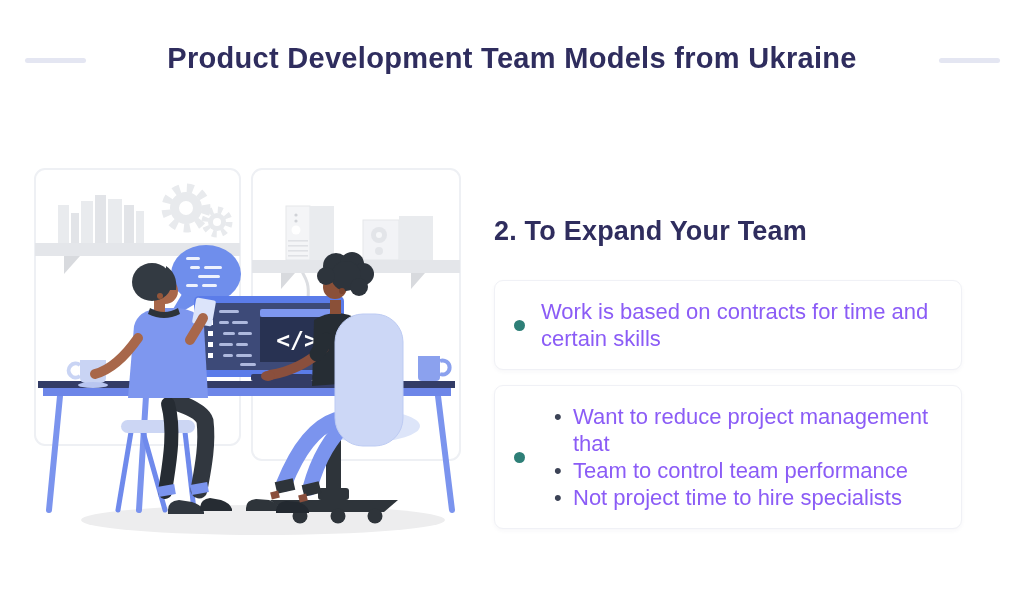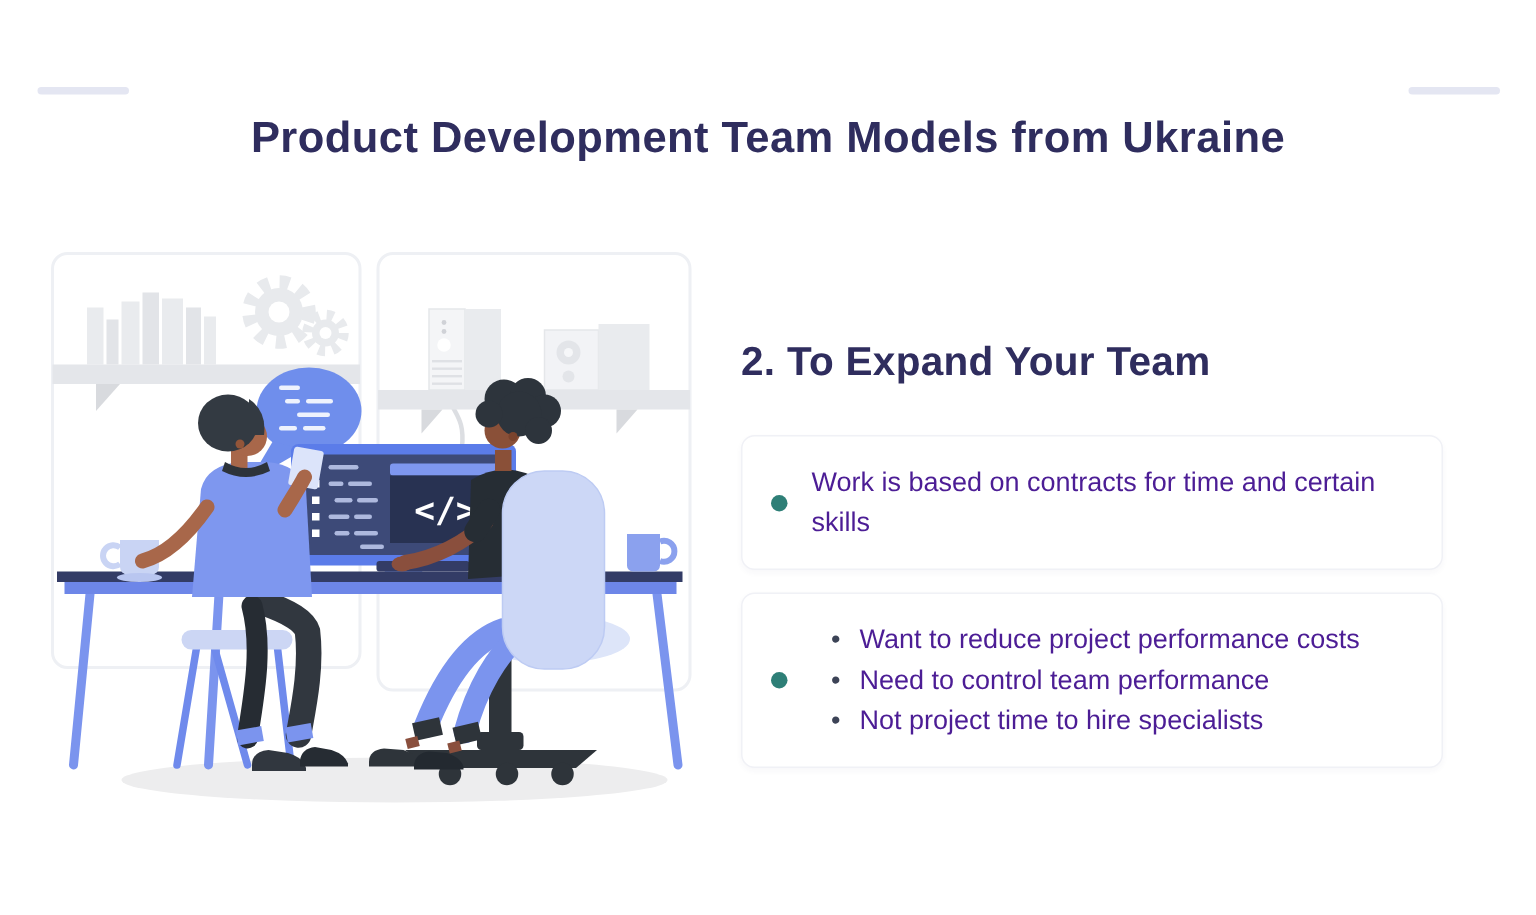--- a/index.html
+++ b/index.html
@@ -17,41 +17,40 @@
   }
   
   .page-title {
     position: absolute;
     top: 42px; left: 0; right: 0;
     text-align: center;
     font-size: 29px;
     font-weight: bold;
     letter-spacing: 0.3px;
     color: #2f2d5e;
-    margin-top: 34px;
   }
   .title-line {
     position: absolute;
     top: 58px;
     width: 61px; height: 5px;
     border-radius: 2.5px;
     background: #e4e6f2;
   }
   .title-line.left  { left: 25px; }
   .title-line.right { right: 24px; }
   
   .illustration {
     position: absolute;
     left: 18px; top: 158px;
     width: 452px; height: 396px;
   }
   
   .content {
     position: absolute;
-    left: 494px; top: 226px;
+    left: 494px; top: 216px;
     width: 468px;
   }
   .section-heading {
     font-size: 27px;
     font-weight: bold;
     color: #2f2d5e;
     letter-spacing: 0.2px;
     margin-bottom: 33px;
   }
   .card {
@@ -66,23 +65,23 @@
   }
   .dot {
     flex: 0 0 11px;
     width: 11px; height: 11px;
     border-radius: 50%;
     background: #2e7f77;
     margin-left: 19px;
     margin-right: 16px;
   }
   .card-text {
-    font-size: 18px;
+    font-size: 22px;
     line-height: 27px;
-    color: #4c1d95;
+    color: #8b5cf6;
   }
   .card ul {
     list-style: none;
     padding-left: 13px;
   }
   .card li {
     position: relative;
     padding-left: 19px;
   }
   .card li::before {
@@ -289,21 +288,21 @@
 
     <div class="card">
       <span class="dot"></span>
       <div class="card-text">Work is based on contracts for time and certain skills</div>
     </div>
 
     <div class="card">
       <span class="dot"></span>
       <div class="card-text">
         <ul>
-          <li>Want to reduce project performance costs</li>
-          <li>Need to control team performance</li>
+          <li>Want to reduce project management that</li>
+          <li>Team to control team performance</li>
           <li>Not project time to hire specialists</li>
         </ul>
       </div>
     </div>
   </div>
 
 </div>
 
 </body></html>

